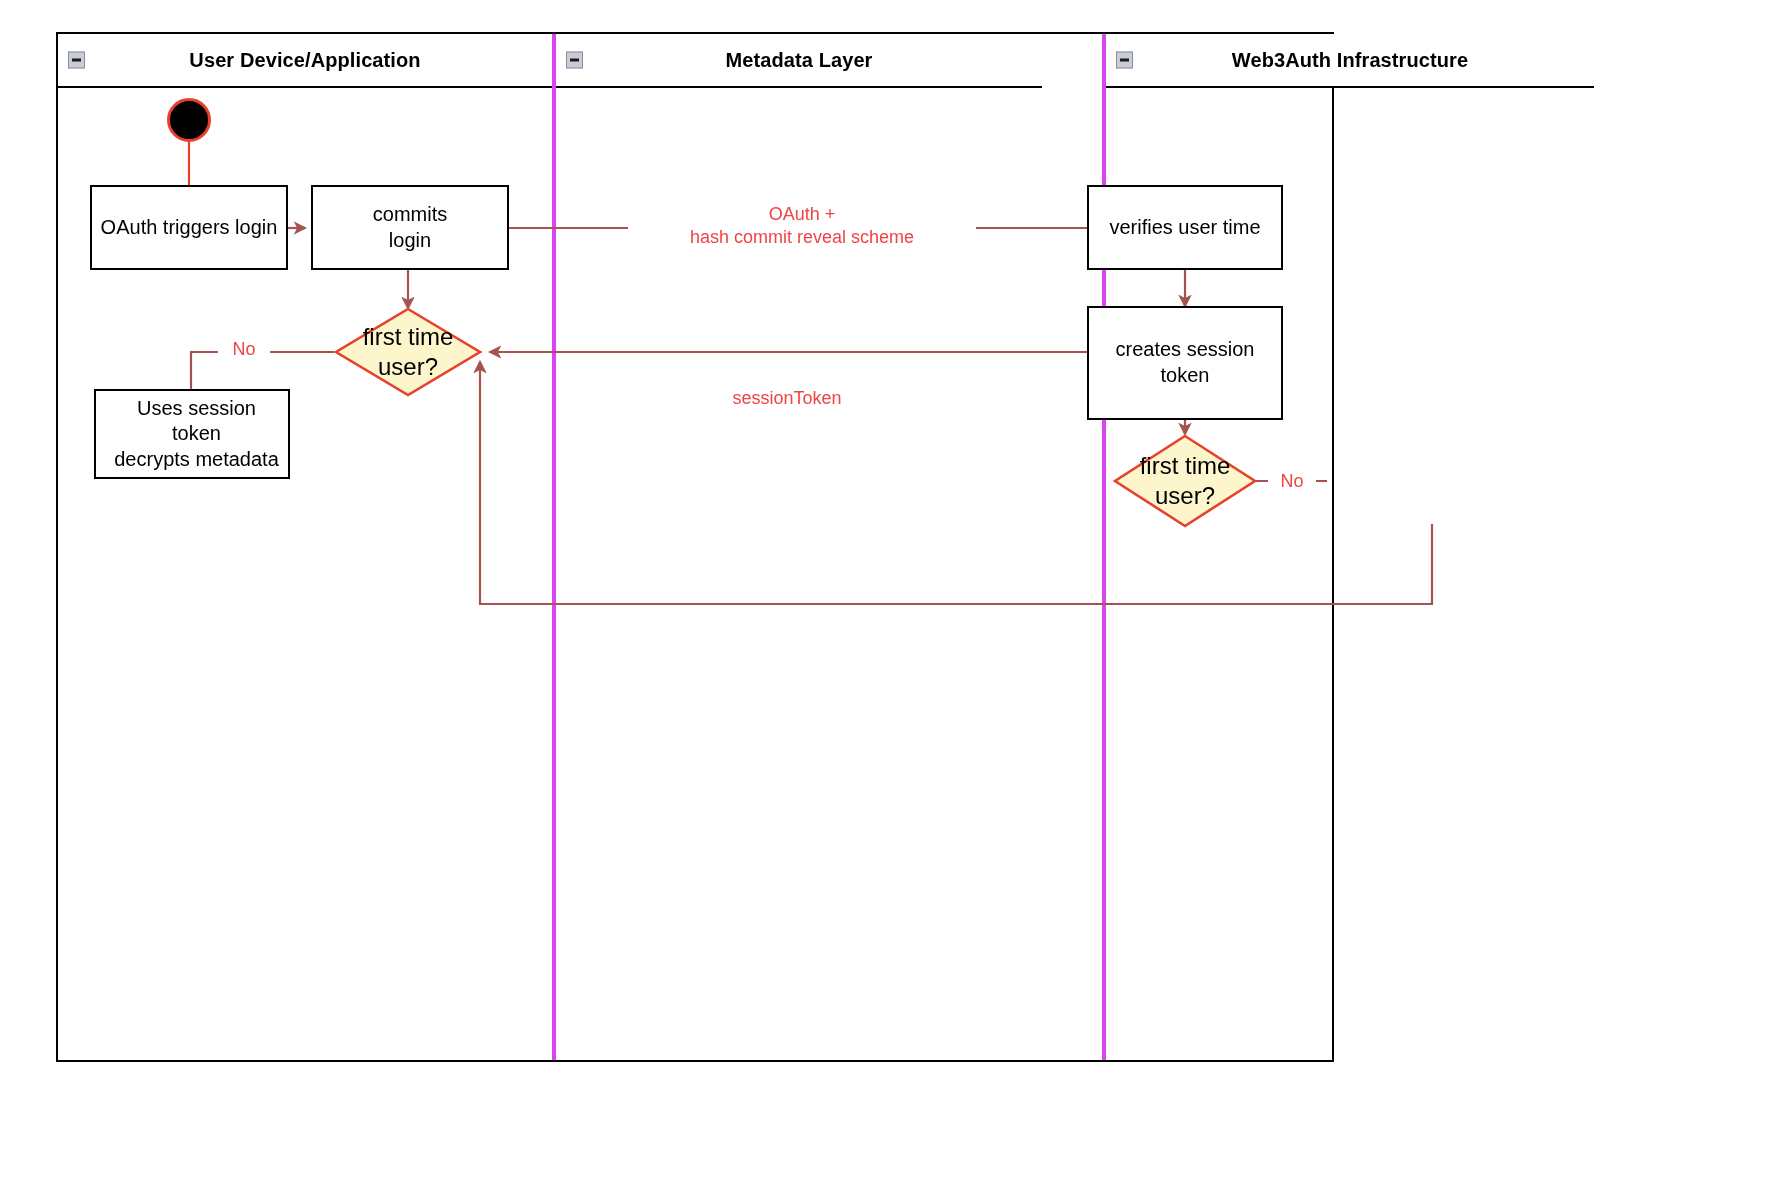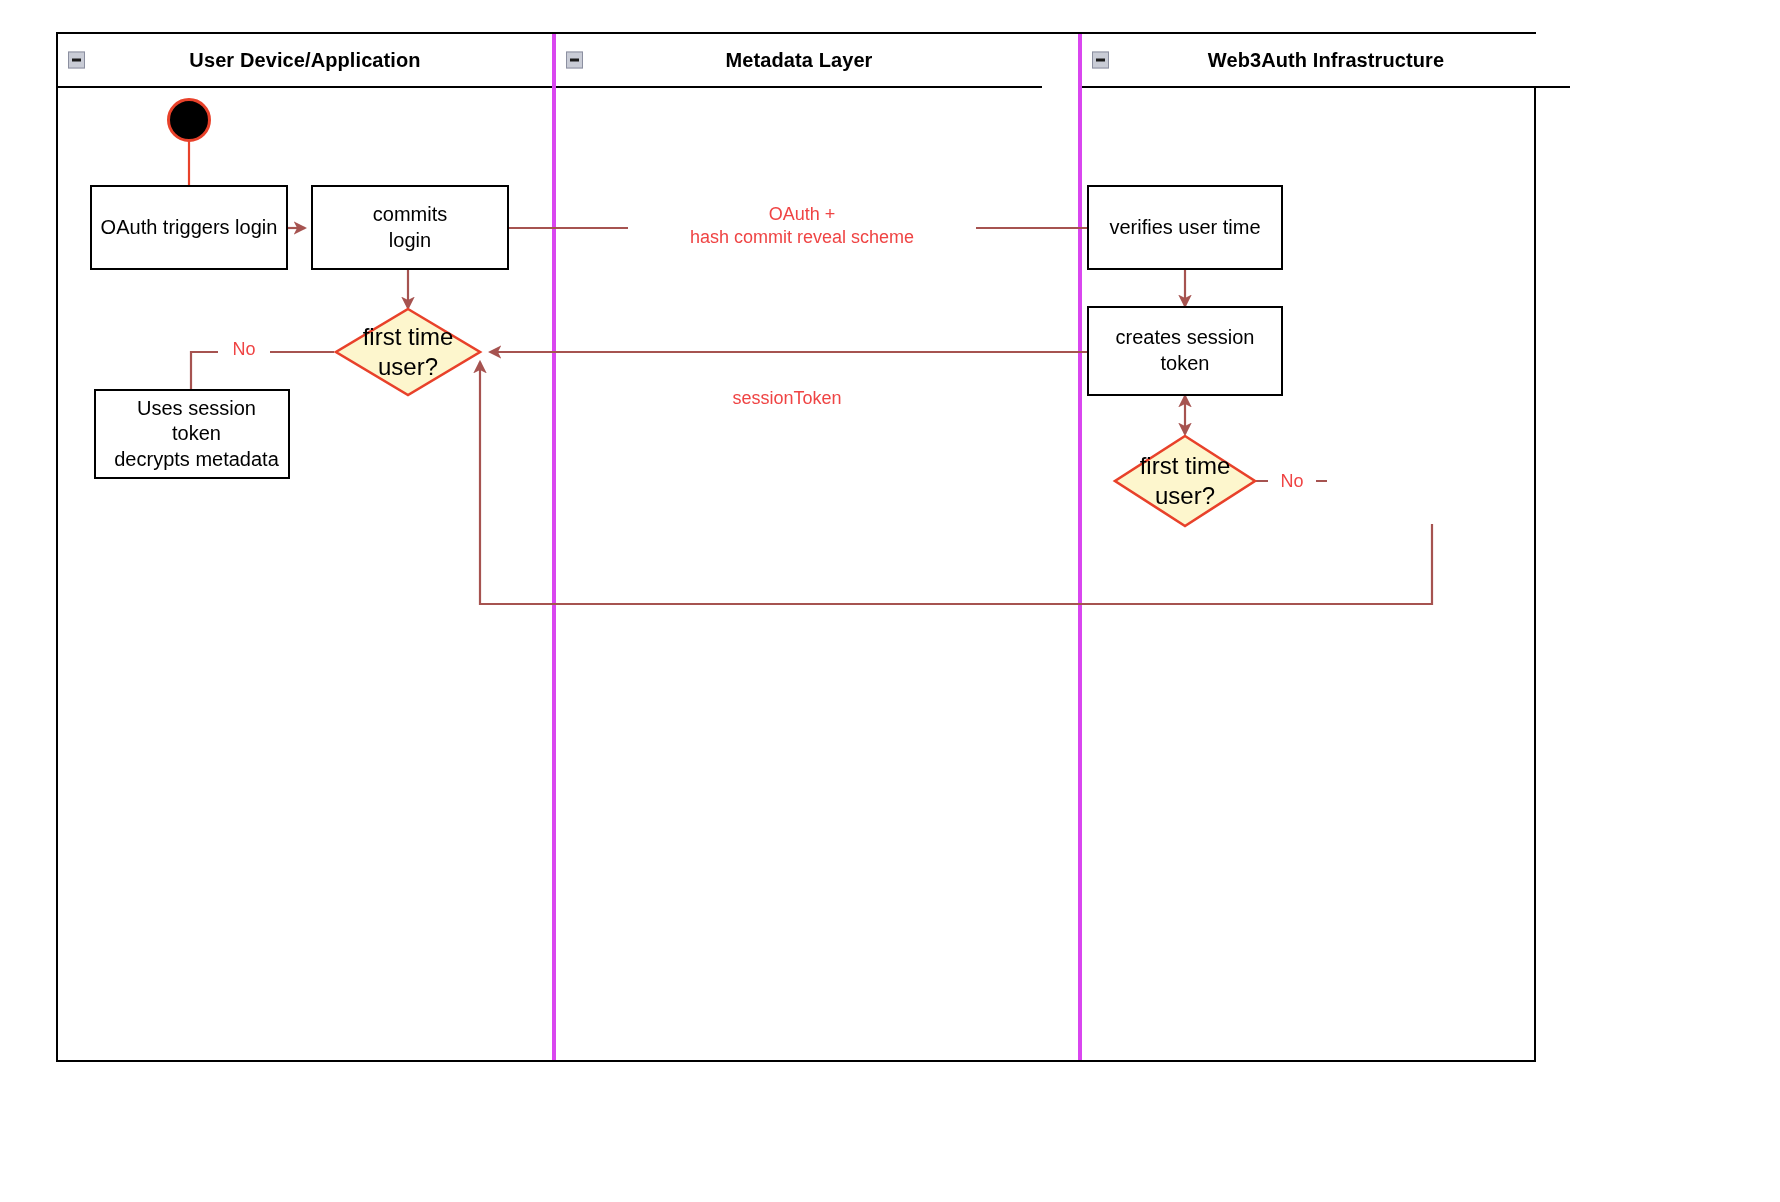--- a/index.html
+++ b/index.html
@@ -17,21 +17,21 @@
     height: 1202px;
     background: #ffffff;
     overflow: hidden;
   }
 
   
   .pool {
     position: absolute;
     left: 56px;
     top: 32px;
-    width: 1480px;
+    width: 1278px;
     height: 1030px;
     border: 2px solid #000000;
     box-sizing: border-box;
     background: #ffffff;
   }
   .lane {
     position: absolute;
     top: 0;
     height: 100%;
     box-sizing: border-box;
@@ -159,21 +159,21 @@
 
     <div class="lane divider" style="left:494px; width:490px;">
       <div class="lane-header">
         <div class="collapse-icon">
             <span></span>
           </div>
         <div class="lane-title">Metadata Layer</div>
       </div>
     </div>
 
-    <div class="lane divider" style="left:1020px; width:492px;padding-left:36px;">
+    <div class="lane divider" style="left:1044px; width:492px;padding-left:36px;">
       <div class="lane-header">
         <div class="collapse-icon">
             <span></span>
           </div>
         <div class="lane-title">Web3Auth Infrastructure</div>
       </div>
     </div>
   </div>
 
   <svg class="edge-layer" viewBox="0 0 1780 1202">
@@ -226,21 +226,21 @@
   <div class="node action" style="left:94px; top:389px; width:196px; height:90px; white-space:pre-line;padding-left:15px;">
     <span>Uses session
 token
 decrypts metadata</span>
   </div>
 
   <div class="node action" style="left:1087px; top:185px; width:196px; height:85px;">
     <span>verifies user time</span>
   </div>
 
-  <div class="node action" style="left:1087px; top:306px; width:196px; height:90px; white-space:pre-line;align-items:center;">
+  <div class="node action" style="left:1087px; top:306px; width:196px; height:114px; white-space:pre-line;align-items:center;">
     <span>creates session
 token</span>
   </div>
 
   <div class="decision" style="left:1113px; top:434px; width:144px; height:94px;">
     <svg width="144" height="94" viewBox="0 0 144 94">
       <polygon points="72,2 142,47 72,92 2,47" fill="#fdf6cd" stroke="#e8412a" stroke-width="2.6"></polygon>
     </svg>
     <div class="dlabel" style="white-space:pre-line;">first time
 user?</div>

